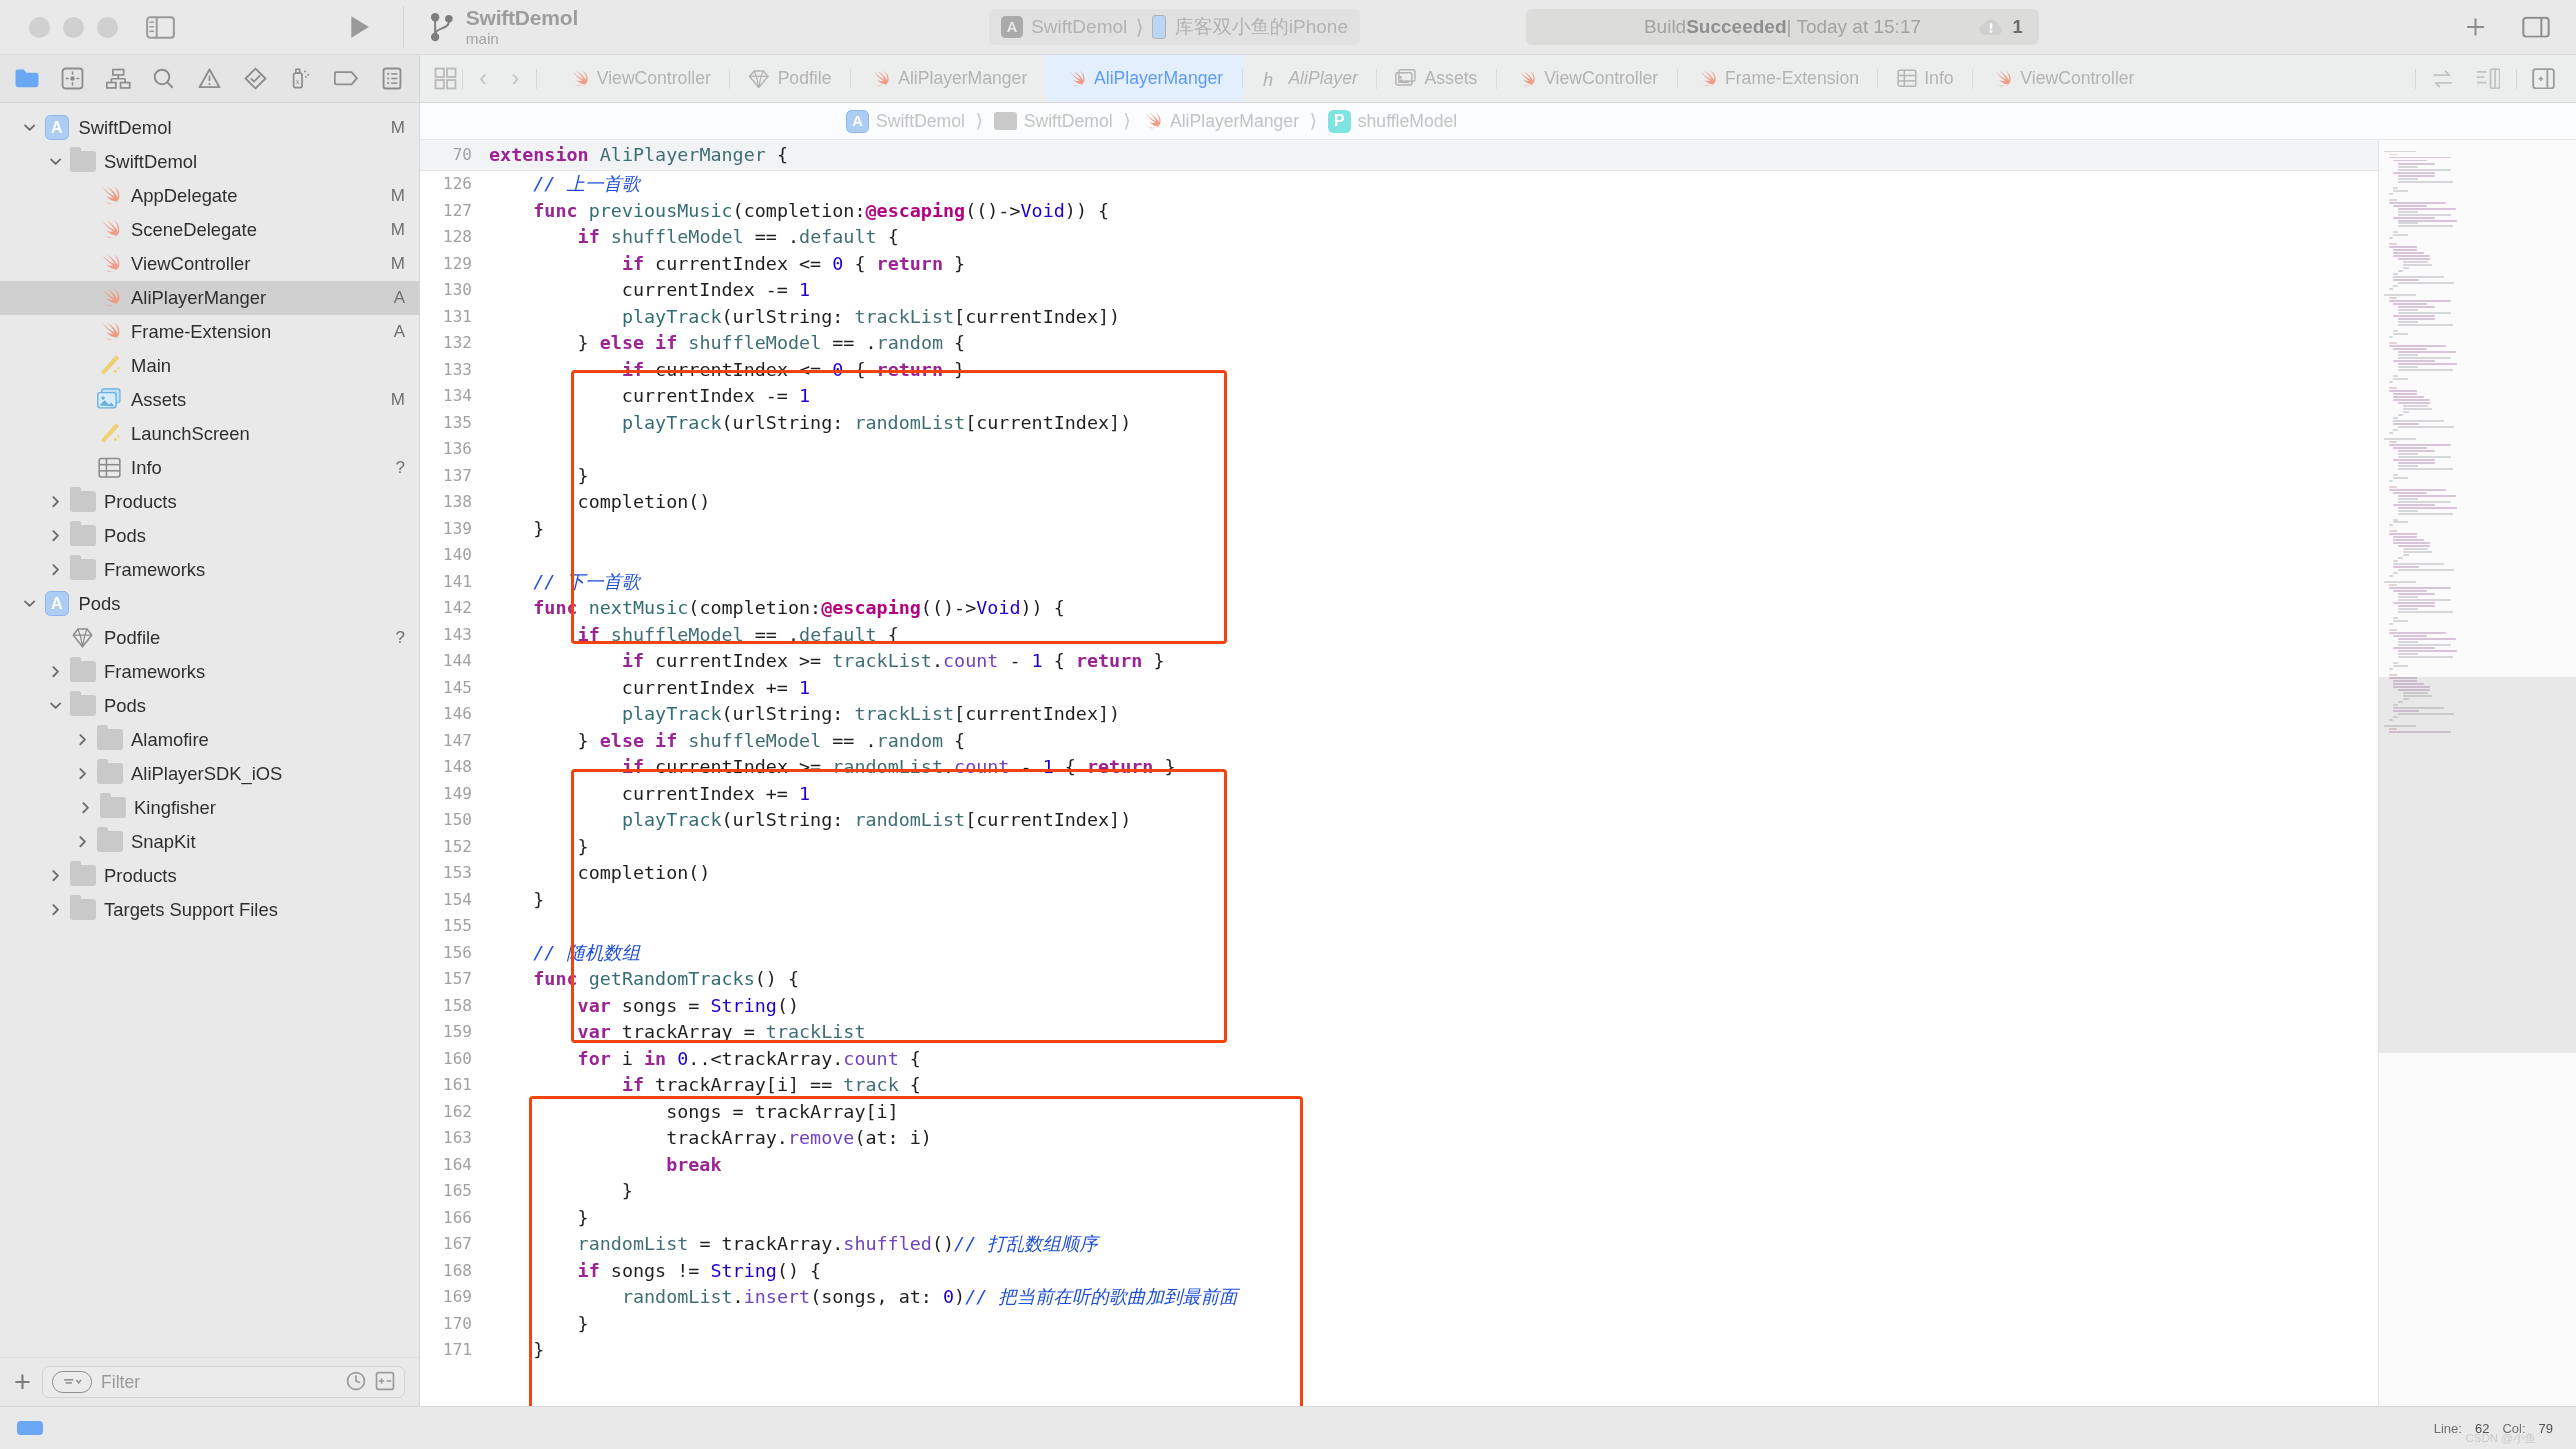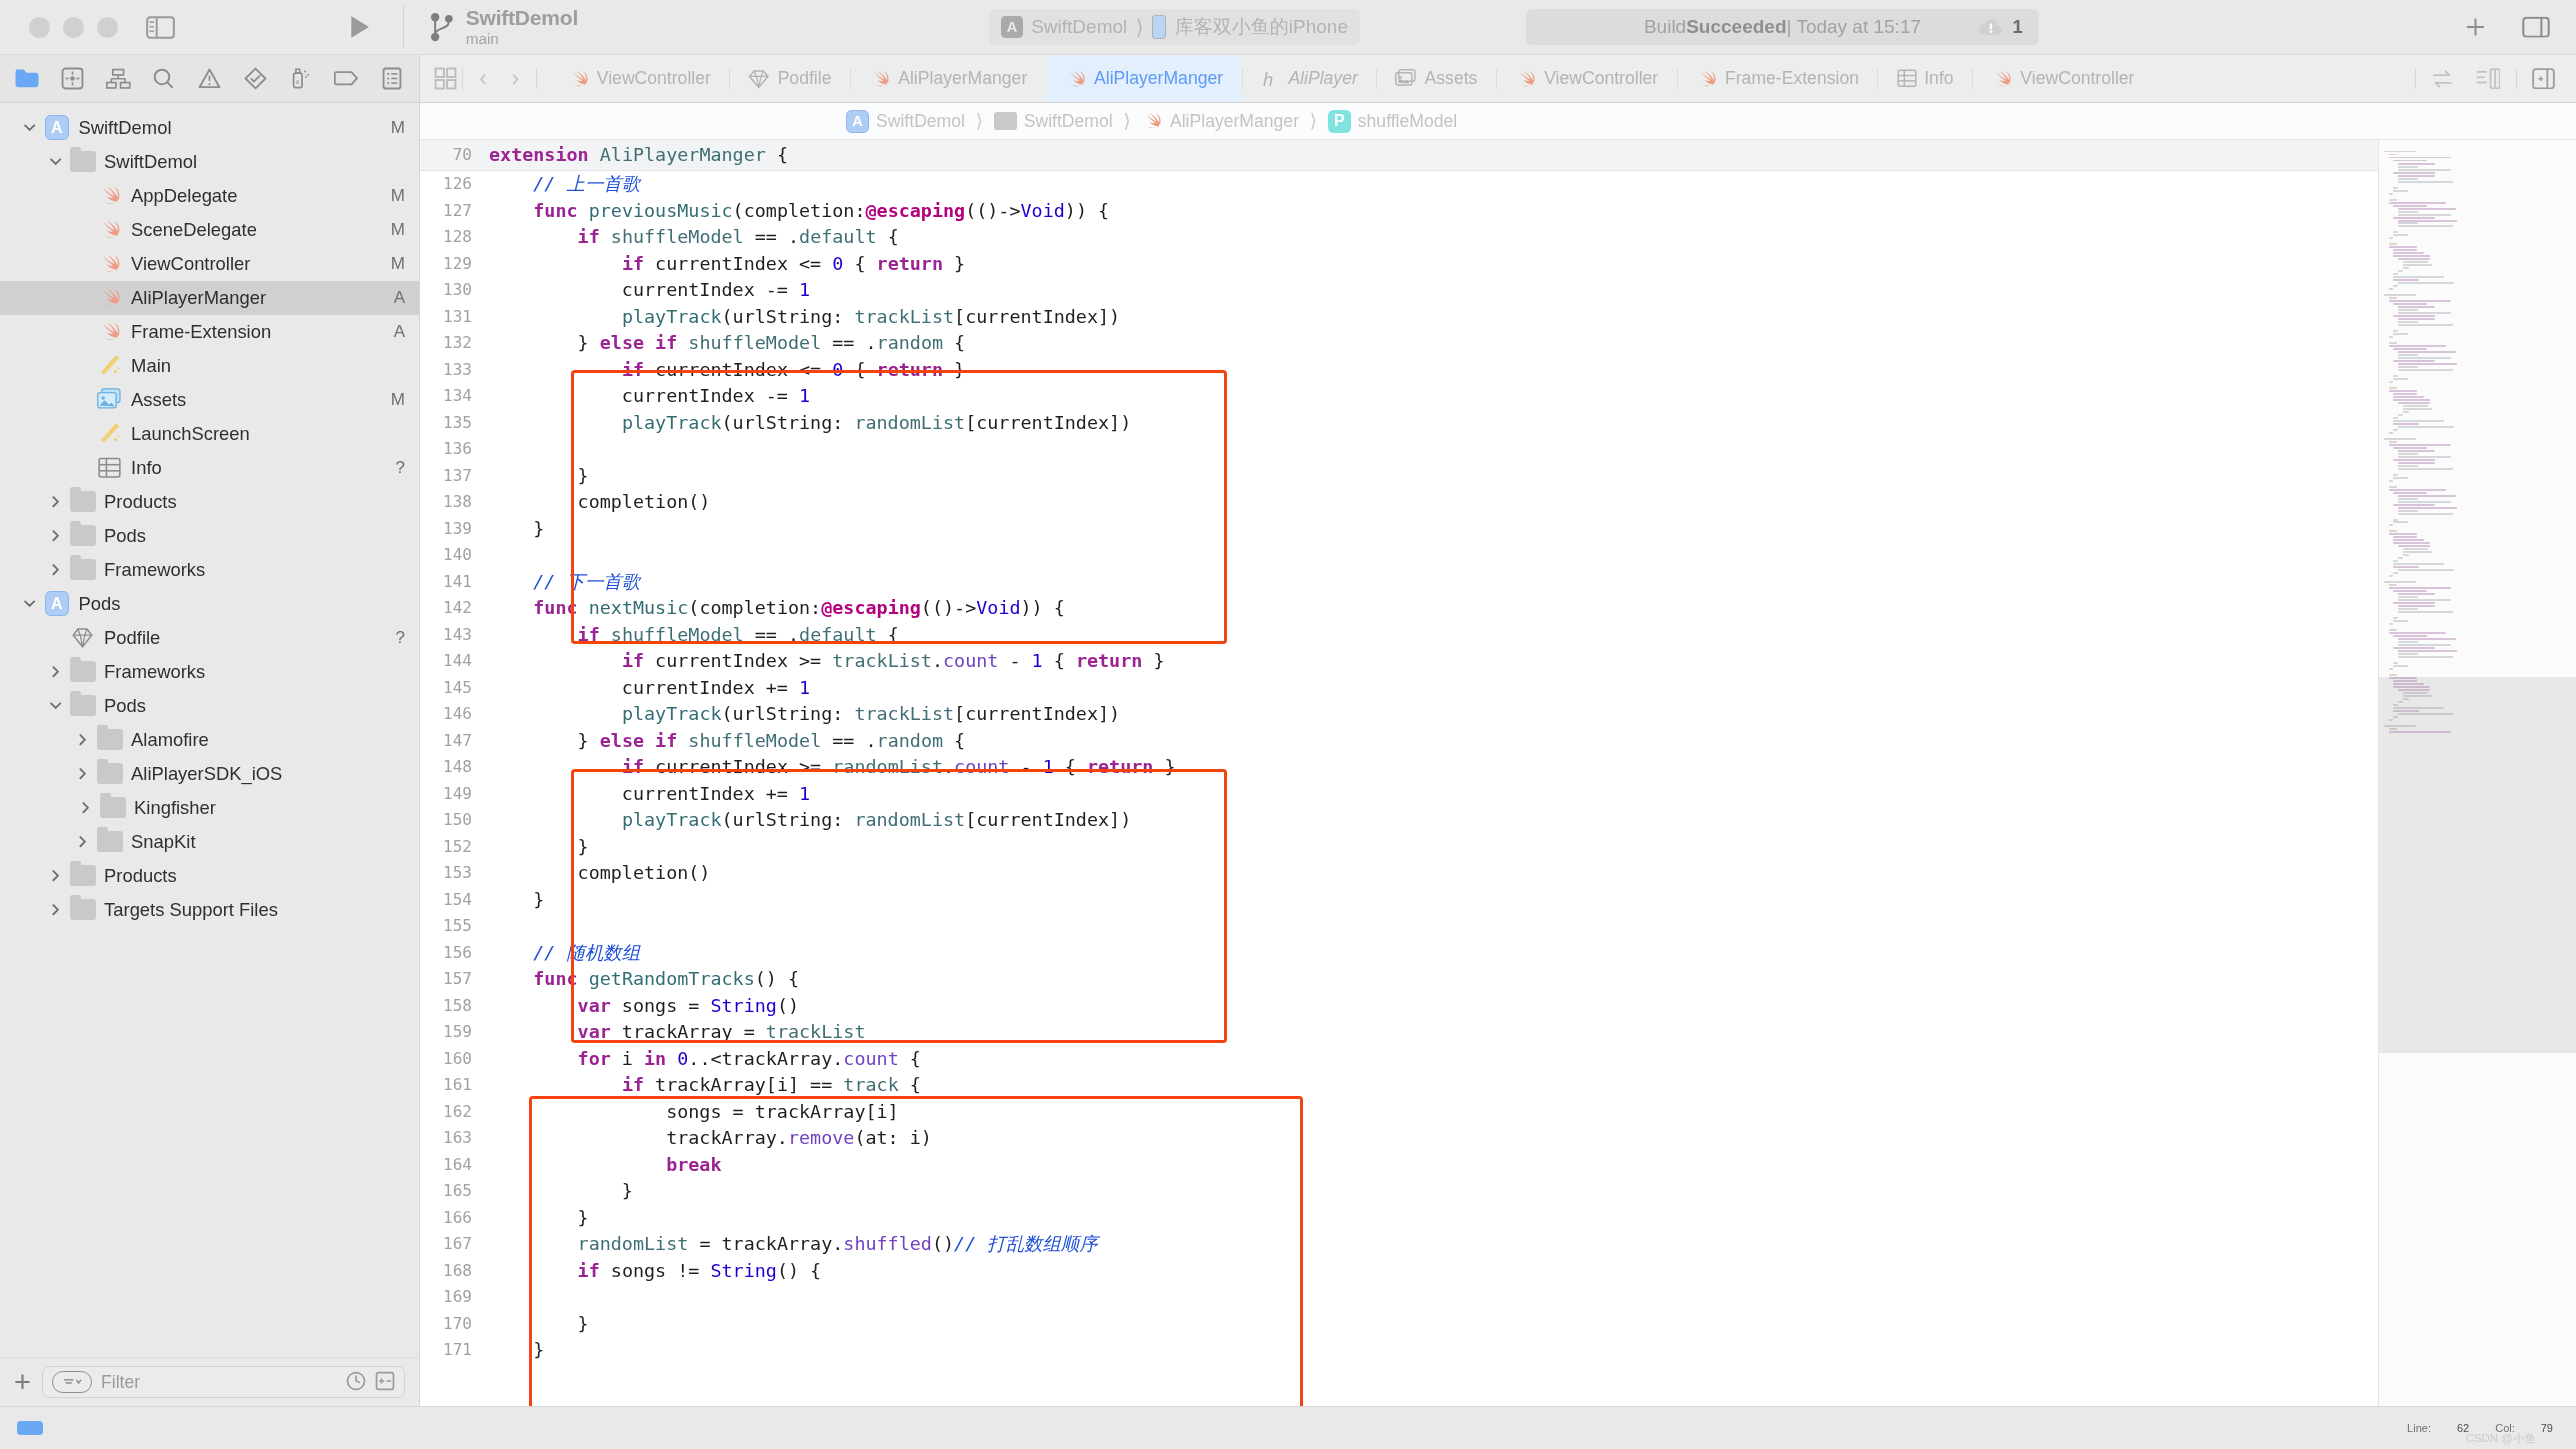--- a/index.html
+++ b/index.html
@@ -231,22 +231,22 @@
 
   
   .statusbar {
     height: 43px; min-height: 43px; background: #e8e9e8;
     border-top: 0.8px solid #d6d7d6;
     display: flex; align-items: center; position: relative;
   }
   .sb-left { width: 420px; min-width: 420px; display: flex; align-items: center; padding-left: 17px; }
   .sb-chip { width: 26px; height: 14px; border-radius: 3.8px; background: #6aa8f5; }
   .sb-right {
-    position: absolute; right: 23px; display: flex; align-items: center; gap: 26px;
-    font-size: 11px; color: #6f706f;
+    position: absolute; right: 23px; display: flex; align-items: center; gap: 13px;
+    font-size: 13px; color: #6f706f;
   }
   .sb-val { color: #4f504f; }
   .wm { position: absolute; right: 40px; bottom: 3.1px; font-size: 11.5px; color: #c9cac9; }
 </style>
 </head>
 <body>
 
 <div id="app">
 
   <div class="titlebar">
@@ -1074,20 +1074,21 @@
               <div class="cline">
                 <span class="gutter">167</span>
                 <span class="ctext">        <span class="typ">randomList</span> = trackArray.<span class="mth">shuffled</span>()<span class="cm">// 打乱数组顺序</span></span>
               </div>
               <div class="cline">
                 <span class="gutter">168</span>
                 <span class="ctext">        <span class="kw">if</span> songs != <span class="num">String</span>() {</span>
               </div>
               <div class="cline">
                 <span class="gutter">169</span>
+                <span class="ctext">            <span class="typ">randomList</span>.<span class="mth">insert</span>(songs, at: <span class="num">0</span>)<span class="cm">// 把当前在听的歌曲加到最前面</span></span>
               </div>
               <div class="cline">
                 <span class="gutter">170</span>
                 <span class="ctext">        }</span>
               </div>
               <div class="cline">
                 <span class="gutter">171</span>
                 <span class="ctext">    }</span>
               </div>
             </div>

